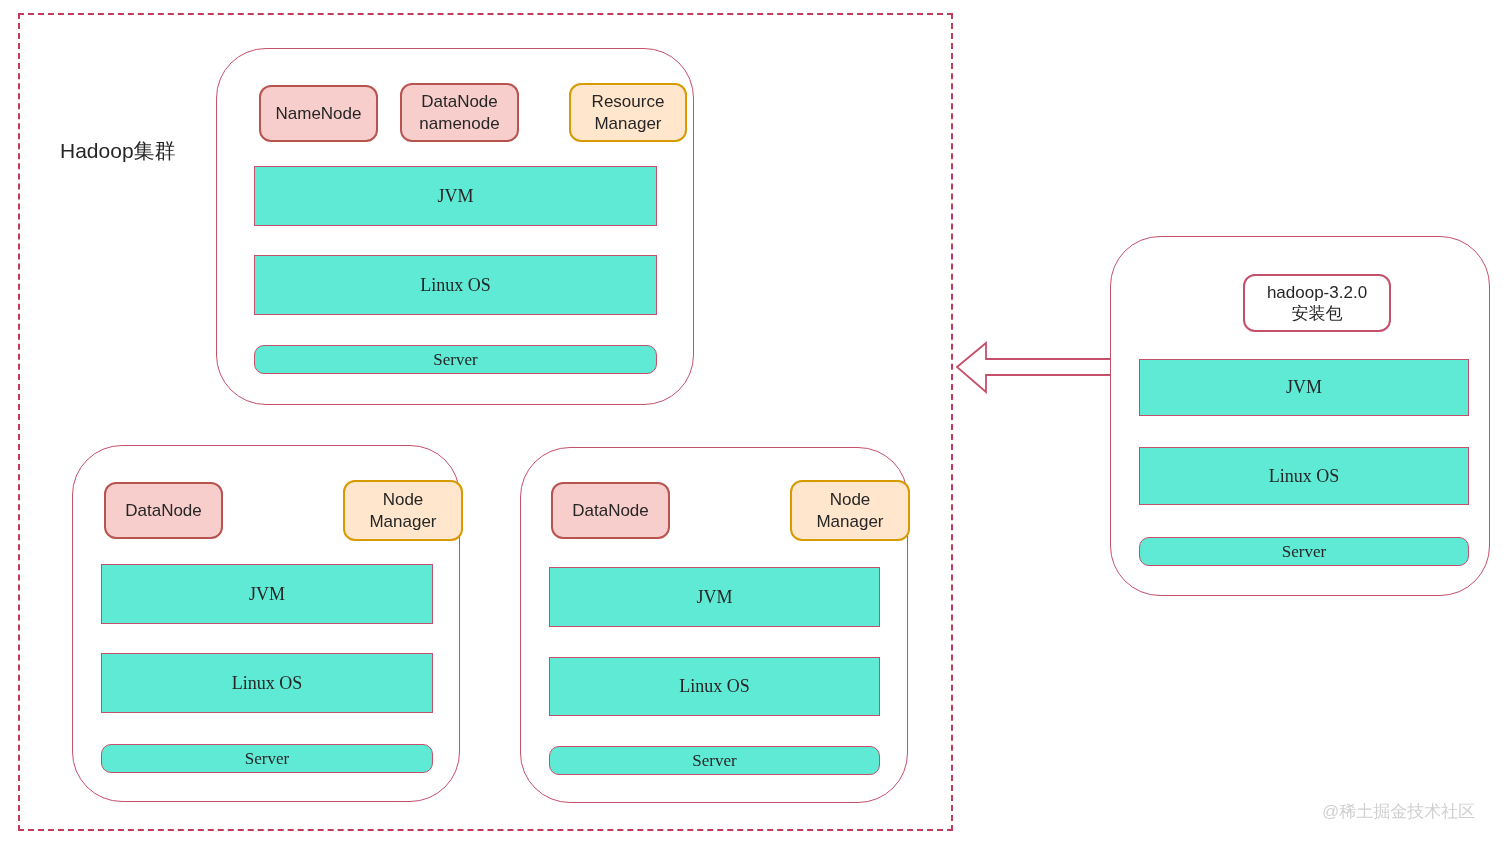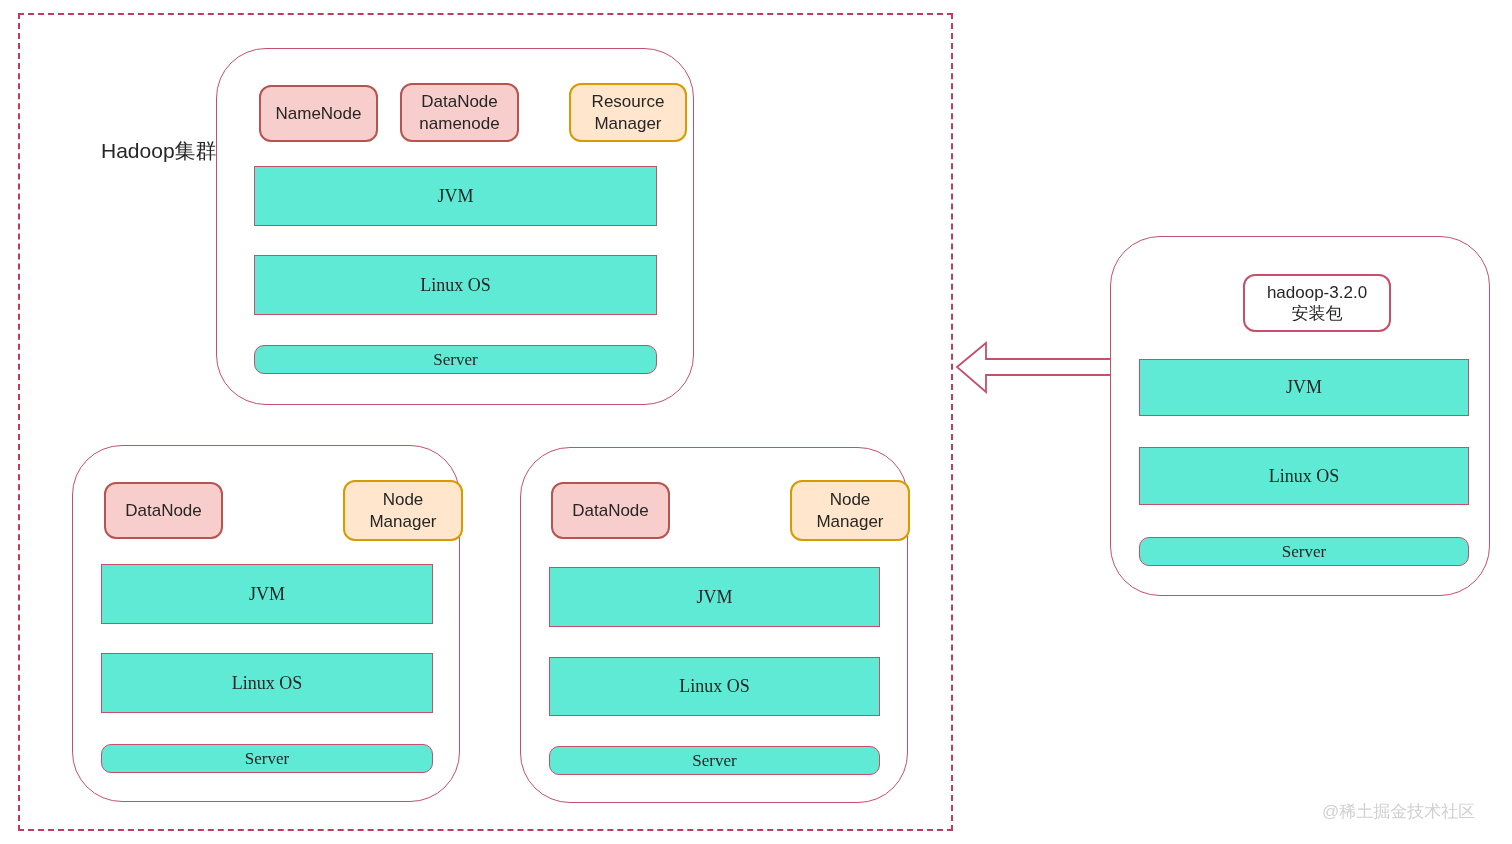--- a/index.html
+++ b/index.html
@@ -17,21 +17,20 @@
     position:relative;width:1512px;height:844px;background:#ffffff;
     font-family:"Liberation Sans",sans-serif;color:var(--text);overflow:hidden;
   }
   .cluster-boundary{
     position:absolute;left:18px;top:13px;width:935px;height:818px;
     border:2px dashed var(--dashed-stroke);box-sizing:border-box;
   }
   .cluster-label{
     position:absolute;left:60px;top:137px;font-size:21px;color:var(--text);
     white-space:nowrap;
-    margin-left:41px;
   }
   .server-box{
     position:absolute;background:#ffffff;border:1.5px solid var(--rose-stroke);
     border-radius:50px;box-sizing:border-box;
   }
   .badge{
     position:absolute;display:flex;align-items:center;justify-content:center;
     text-align:center;border-radius:12px;font-size:17px;line-height:1.25;
     white-space:pre-line;box-sizing:border-box;color:var(--text);
   }

